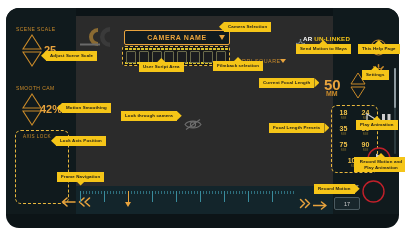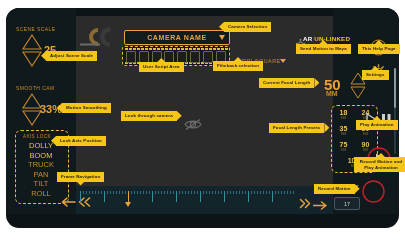--- a/index.html
+++ b/index.html
@@ -90,32 +90,24 @@
     <div class="tri-out" style="left:16px;top:85px;">
       <svg width="20" height="16" viewBox="0 0 20 16">
           <polygon points="10,1 19,15 1,15" fill="none" stroke="#c98a2a" stroke-width="1.1"></polygon>
         </svg>
     </div>
     <div class="tri-out" style="left:16px;top:102px;">
       <svg width="20" height="16" viewBox="0 0 20 16">
           <polygon points="1,1 19,1 10,15" fill="none" stroke="#c98a2a" stroke-width="1.1"></polygon>
         </svg>
     </div>
-    <div class="val" style="left:34px;top:95px;font-size:11px;">33%</div>
+    <div class="val" style="left:34px;top:95px;font-size:11px;">42%</div>
 
     <div class="dashbox" style="left:9px;top:122px;width:52px;height:72px;"></div>
     <div class="lbl" style="left:17px;top:126px;font-size:4.6px;">AXIS LOCK</div>
-    <div style="position:absolute;left:9px;top:133px;width:52px;text-align:center;">
-      <div style="color:#f0c24a;font-size:7.5px;line-height:9.5px;">DOLLY</div>
-      <div style="color:#f0c24a;font-size:7.5px;line-height:9.5px;">BOOM</div>
-      <div style="color:#c98a2a;font-size:7.5px;line-height:9.5px;">TRUCK</div>
-      <div style="color:#c98a2a;font-size:7.5px;line-height:9.5px;">PAN</div>
-      <div style="color:#c98a2a;font-size:7.5px;line-height:9.5px;">TILT</div>
-      <div style="color:#c98a2a;font-size:7.5px;line-height:9.5px;">ROLL</div>
-    </div>
 
     <div style="position:absolute;left:54px;top:186px;">
       <svg width="16" height="12" viewBox="0 0 16 12">
           <path d="M15 6 H3 M7 2 L2.5 6 L7 10" fill="none" stroke="#e8a33d" stroke-width="1.6" stroke-linecap="round" stroke-linejoin="round"></path>
         </svg>
     </div>
     <div style="position:absolute;left:72px;top:186px;">
       <svg width="13" height="12" viewBox="0 0 13 12">
           <path d="M6 2 L1.5 6 L6 10 M11.5 2 L7 6 L11.5 10" fill="none" stroke="#e8a33d" stroke-width="1.6" stroke-linecap="round" stroke-linejoin="round"></path>
         </svg>

